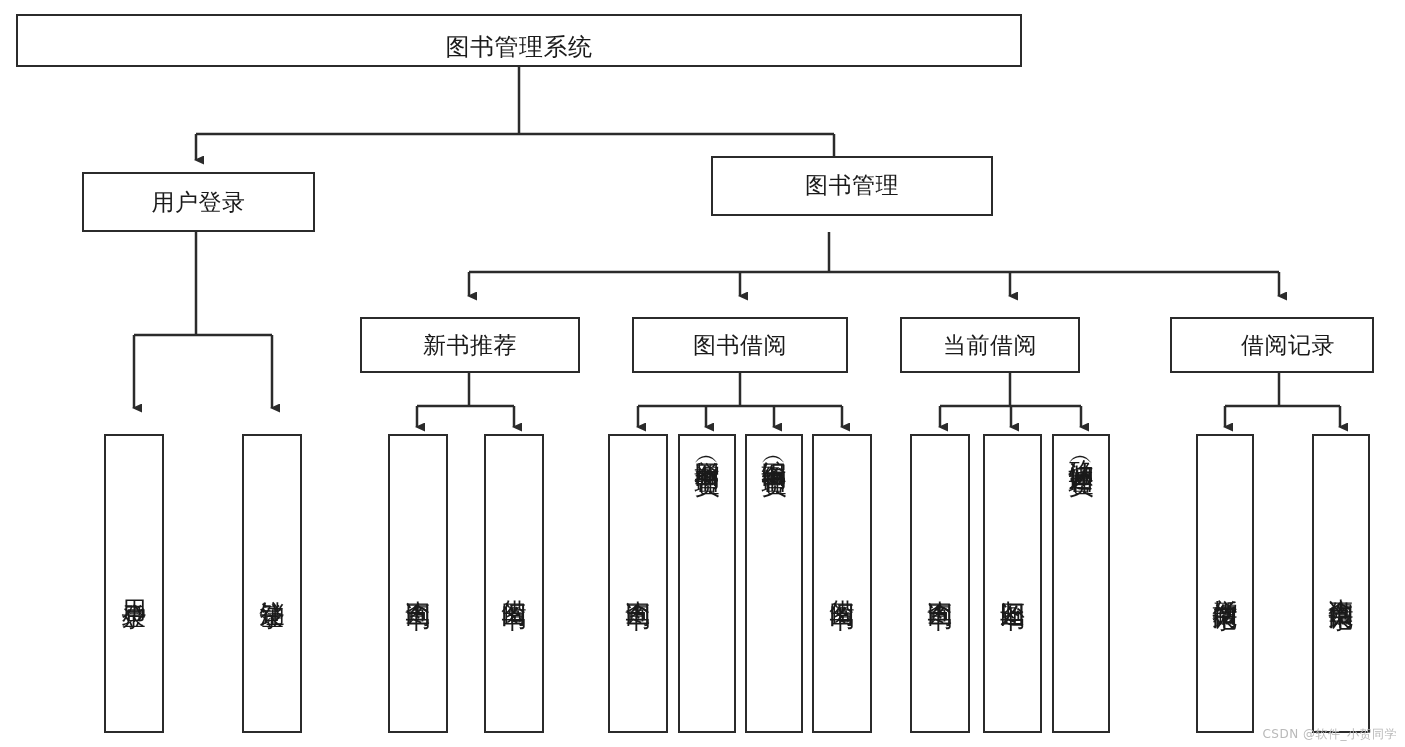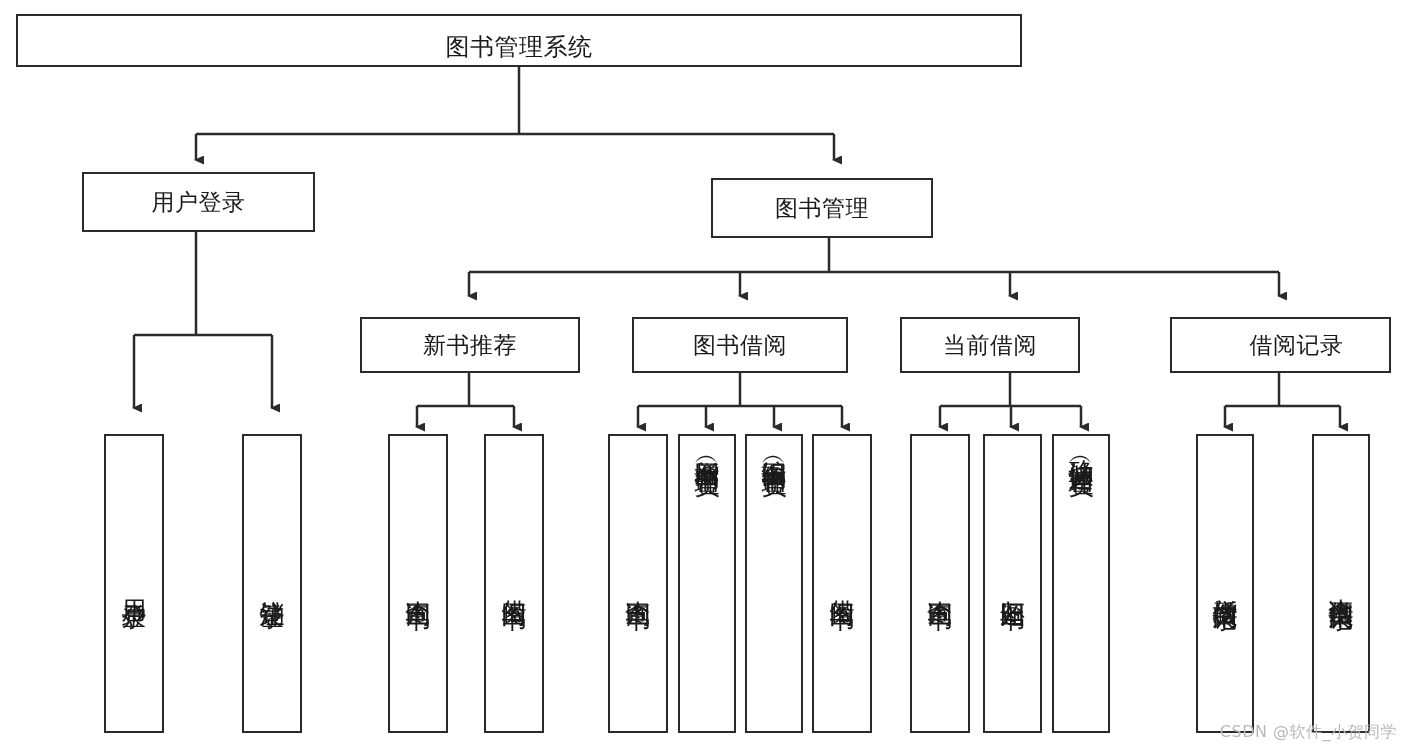--- a/index.html
+++ b/index.html
@@ -57,21 +57,21 @@
     white-space:nowrap;
   }
   .v-node.center{
     align-items:center;
     padding-top:0;
   }
   .watermark{
     position:absolute;
     right:8px;
     bottom:4px;
-    font-size:16px;
+    font-size:12px;
     color:#b9b9b9;
     letter-spacing:0.5px;
     white-space:nowrap;
     user-select:none;
   }
 </style>
 </head>
 <body>
 
 <div id="canvas">
@@ -126,34 +126,34 @@
     </g>
   </svg>
 
   <div class="node h-node title-node" style="left:16px; top:14px; width:1006px; height:53px;">
     <span class="lbl">图书管理系统</span>
   </div>
 
   <div class="node h-node" style="left:82px; top:172px; width:233px; height:60px;">
     <span class="lbl">用户登录</span>
   </div>
-  <div class="node h-node" style="left:711px; top:178px; width:222px; height:60px;">
+  <div class="node h-node" style="left:711px; top:156px; width:282px; height:60px;font-family:Liberation Serif, serif;">
     <span class="lbl">图书管理</span>
   </div>
 
   <div class="node h-node" style="left:360px; top:317px; width:220px; height:56px;">
     <span class="lbl">新书推荐</span>
   </div>
   <div class="node h-node" style="left:632px; top:317px; width:216px; height:56px;">
     <span class="lbl">图书借阅</span>
   </div>
   <div class="node h-node" style="left:900px; top:317px; width:180px; height:56px;">
     <span class="lbl">当前借阅</span>
   </div>
-  <div class="node h-node" style="left:1170px; top:317px; width:221px; height:56px;padding-left:32px;">
+  <div class="node h-node" style="left:1170px; top:317px; width:204px; height:56px;padding-left:32px;">
     <span class="lbl">借阅记录</span>
   </div>
 
   <div class="node v-node center" style="left:104px; top:434px; width:60px; height:299px;">
     <span class="lbl">用户登录</span>
   </div>
   <div class="node v-node center" style="left:242px; top:434px; width:60px; height:299px;">
     <span class="lbl">注销登录</span>
   </div>
 

